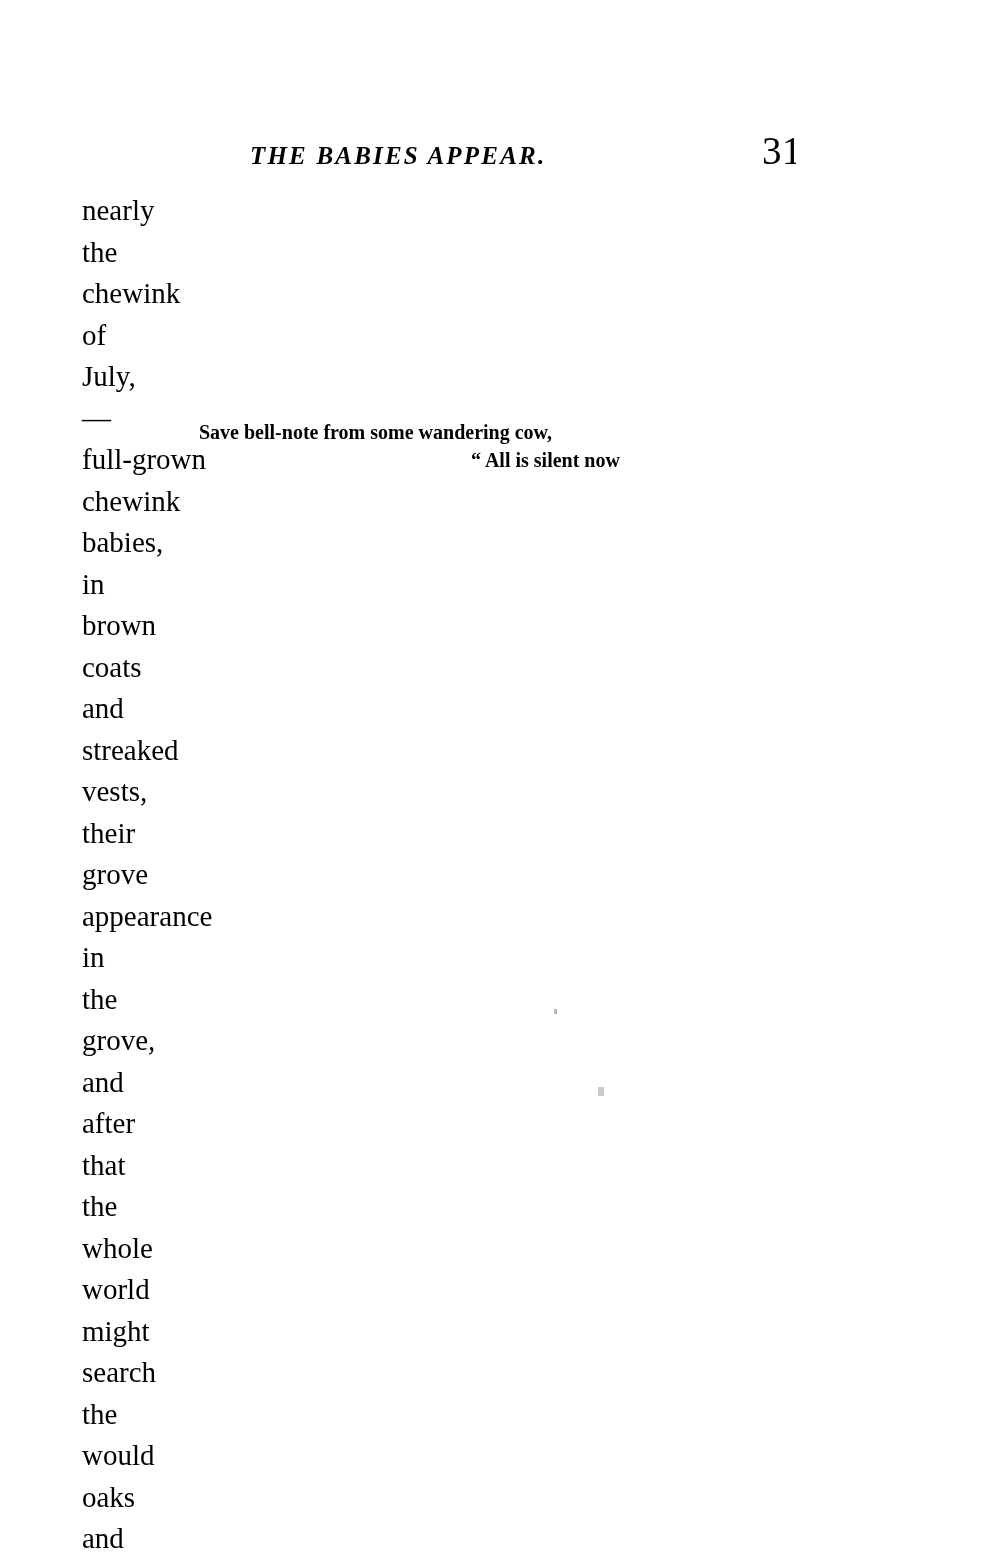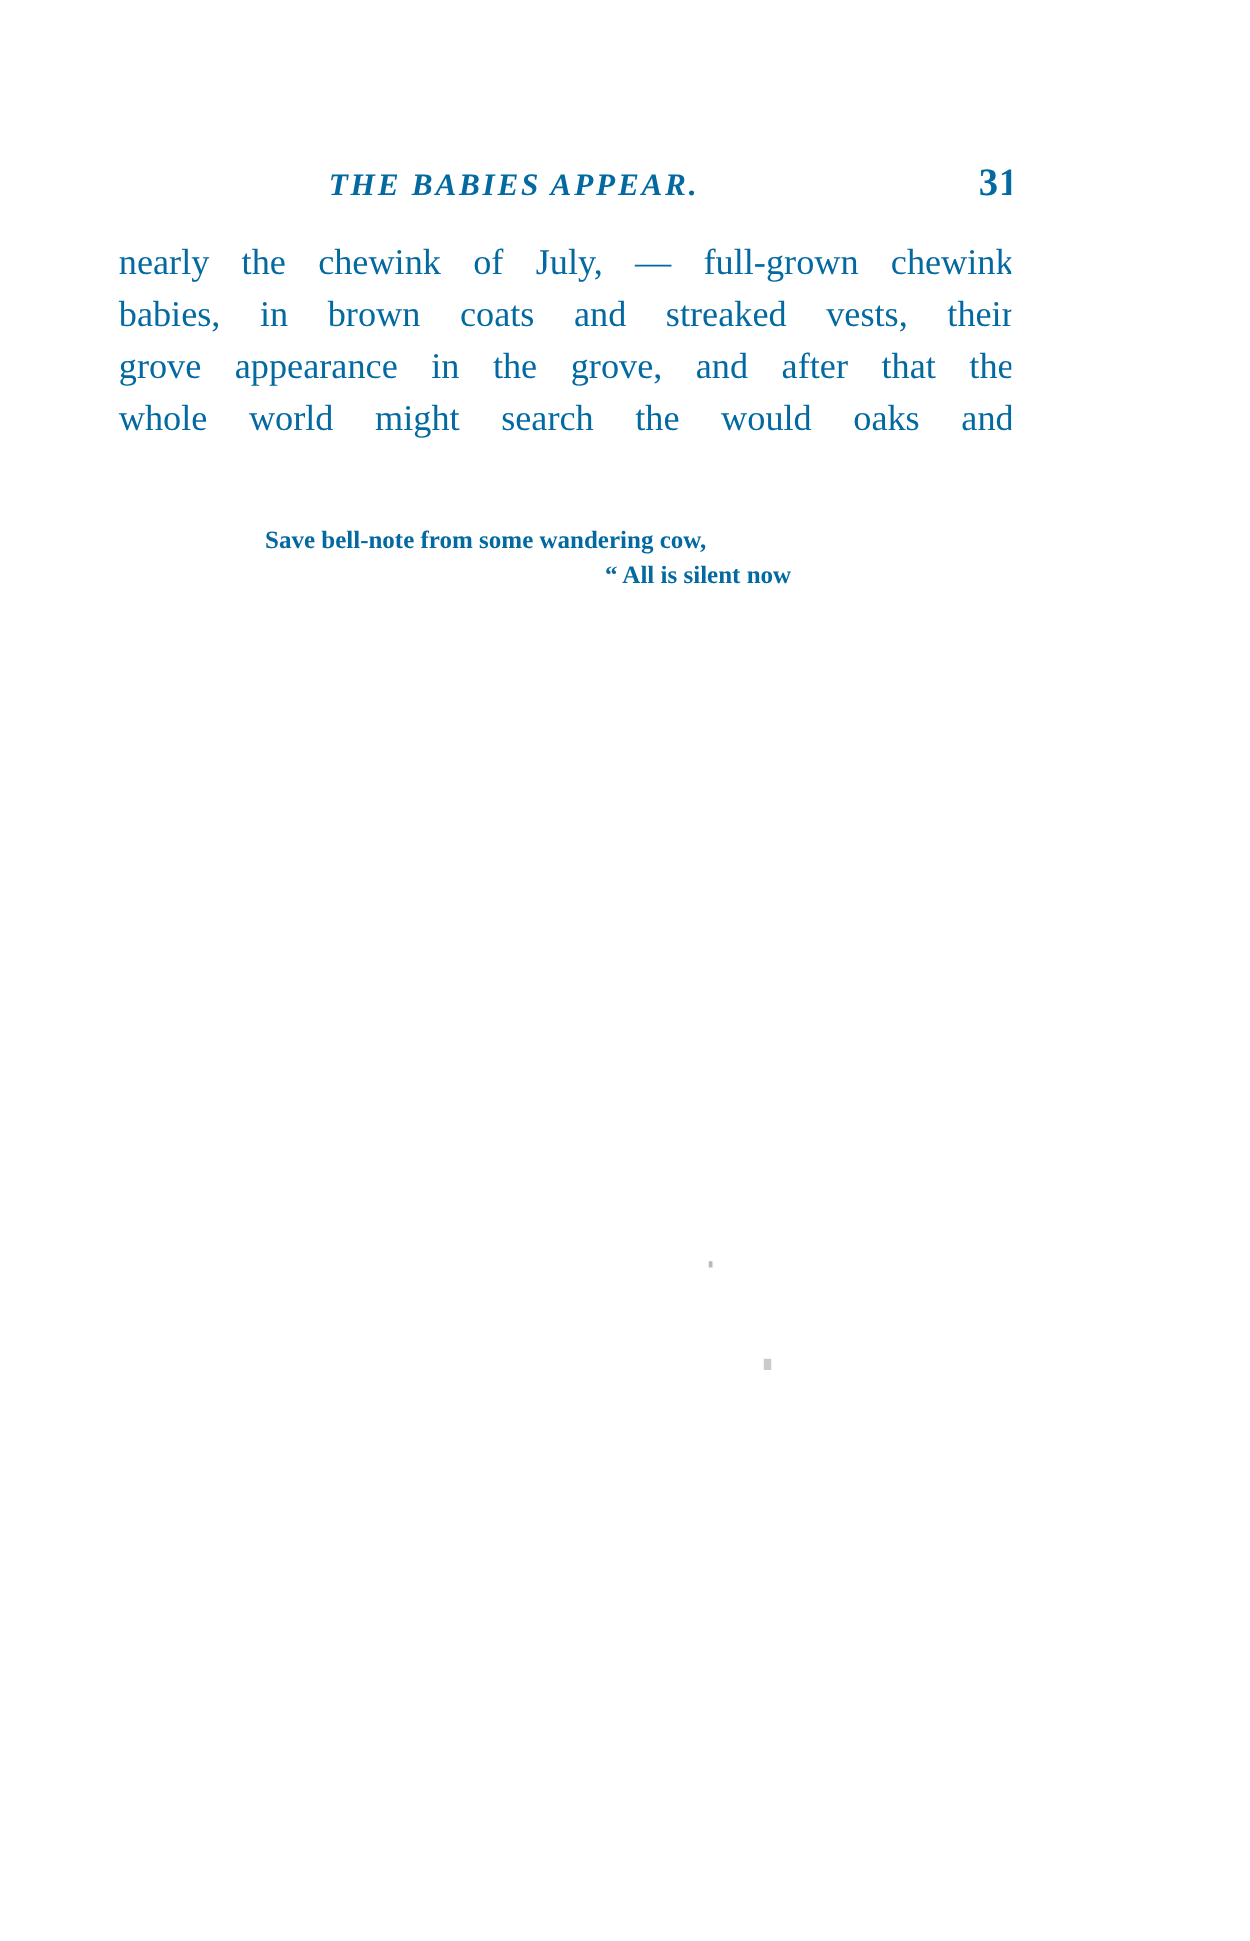--- a/index.html
+++ b/index.html
@@ -7,22 +7,21 @@
     padding: 0;
     background: #ffffff;
   }
   .page {
     position: relative;
     width: 796px;
     height: 1553px;
     background: #ffffff;
     overflow: hidden;
     font-family: "Liberation Serif", serif;
-    color: #0369a1;
-    margin-left: 13px;
+    color: #000000;
   }
 
   
   .running-head {
     position: absolute;
     top: 128px;
     left: 85px;
     width: 715px;
     display: flex;
     align-items: baseline;
@@ -30,39 +29,40 @@
   }
   .running-head-title {
     font-style: italic;
     font-weight: bold;
     font-size: 25px;
     letter-spacing: 2.2px;
     margin-left: 165px;
     white-space: nowrap;
   }
   .page-number {
-    font-size: 31px;
-    font-weight: bold;
+    font-size: 39px;
+    font-weight: normal;
     letter-spacing: 0.5px;
     margin-right: -2px;
   }
 
   
   .body-block {
     position: absolute;
     top: 190px;
     left: 82px;
     width: 716px;
   }
   .body-line {
     font-size: 29px;
     line-height: 41.5px;
     white-space: nowrap;
     display: flex;
     justify-content: space-between;
+    flex-direction: column;
   }
   .body-line.last {
     display: block;
   }
   .body-line span.w {
     display: inline-block;
   }
 
   
   .verse {

